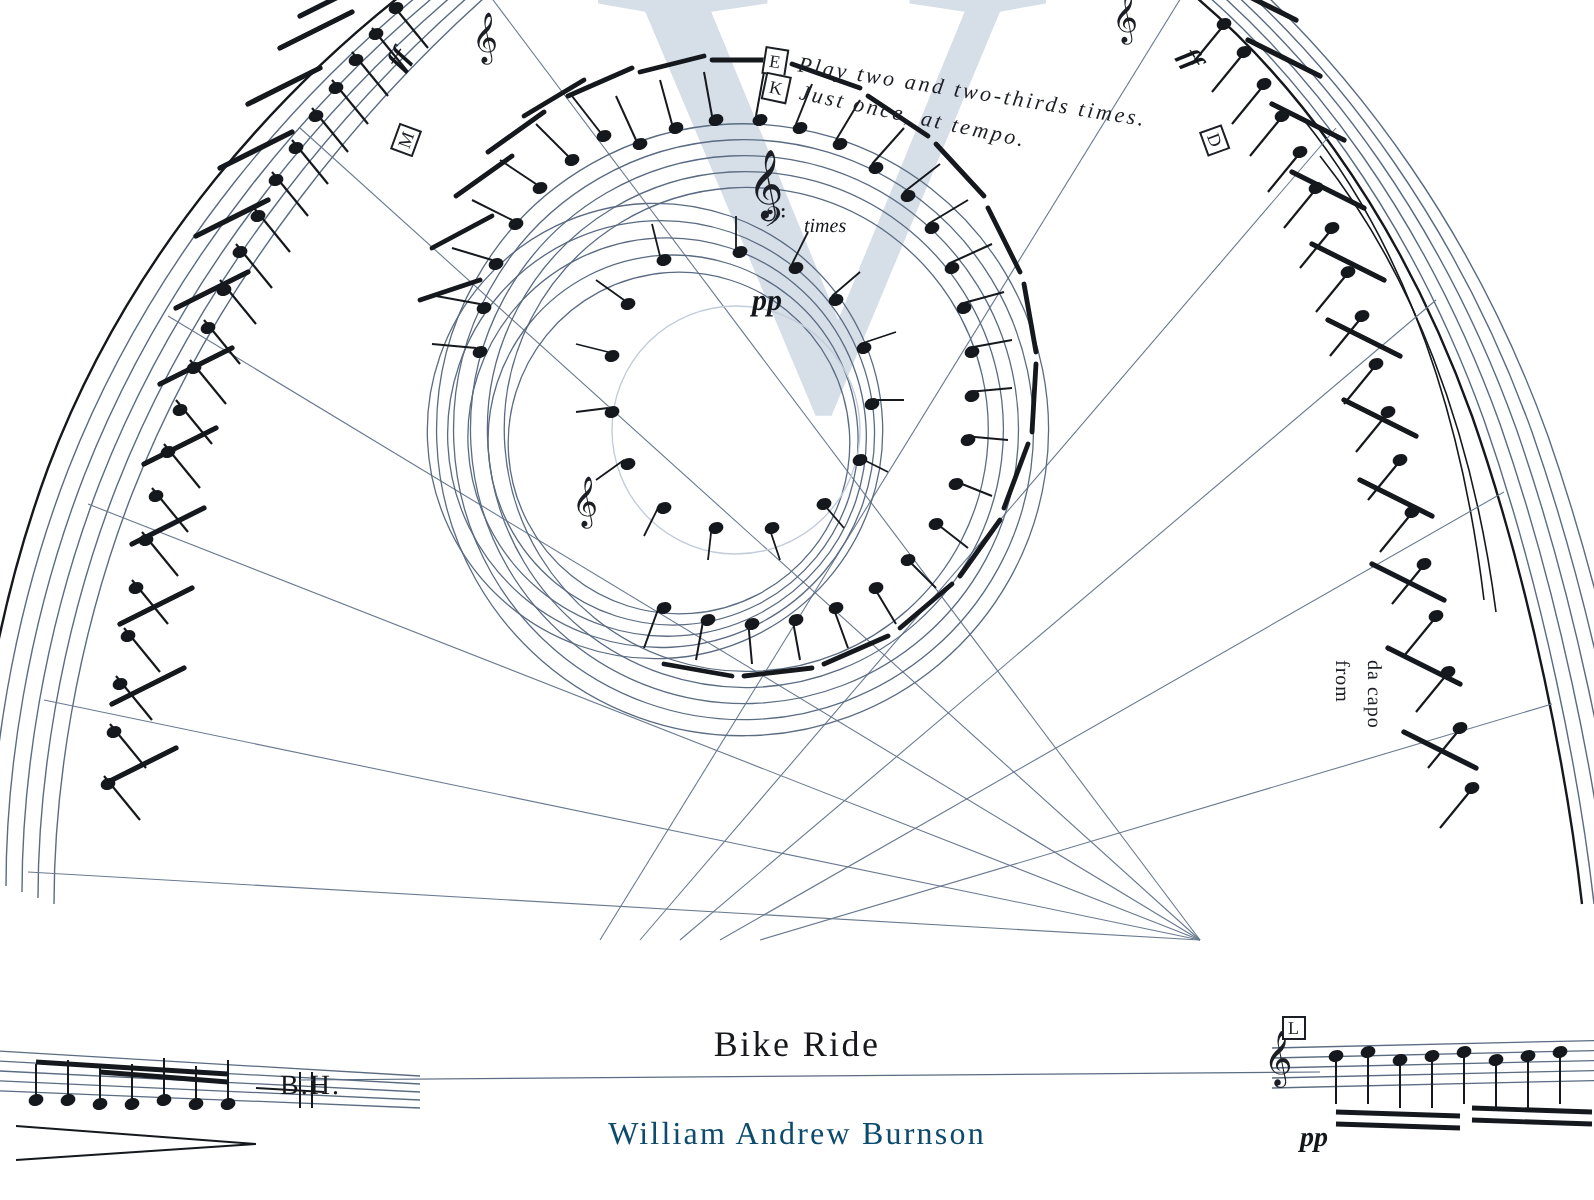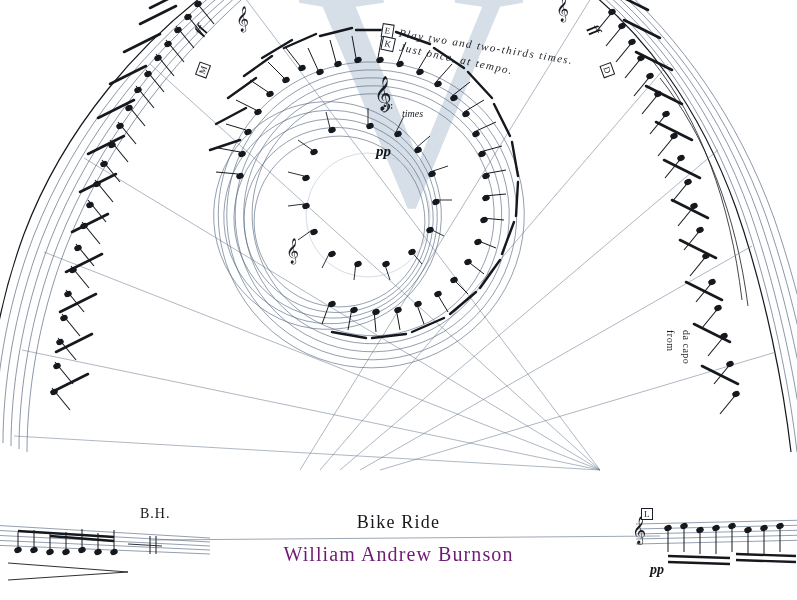--- a/index.html
+++ b/index.html
@@ -55,25 +55,25 @@
     color: #16181c;
   }
   #title-sub {
     margin-top: 5px;
     font-family: "Liberation Serif", serif;
     font-size: 9px;
     letter-spacing: 0.9px;
     color: #23262b;
   }
   #composer {
-    margin-top: 10px;
-    font-family: "Liberation Serif", serif;
-    font-size: 20px;
+    margin-top: 26px;
+    font-family: "Liberation Serif", serif;
+    font-size: 16px;
     letter-spacing: 1.1px;
-    color: #701a75;
+    color: #0c4a6e;
   }
   
   #instructions {
     position: absolute;
     left: 383px;
     top: 22px;
     width: 210px;
     transform: rotate(9deg);
     transform-origin: 0 0;
   }
@@ -117,21 +117,21 @@
   }
   .boxed {
     border: 1px solid #1b1e24;
     padding: 0px 2px;
     font-size: 9px;
     background: #fff;
   }
   #bh-label {
     position: absolute;
     left: 140px;
-    top: 506px;
+    top: 536px;
     font-family: "Liberation Serif", serif;
     font-size: 14px;
     letter-spacing: 1px;
     color: #16181c;
   }
   #label-L {
     position: absolute;
     left: 641px;
     top: 508px;
   }

